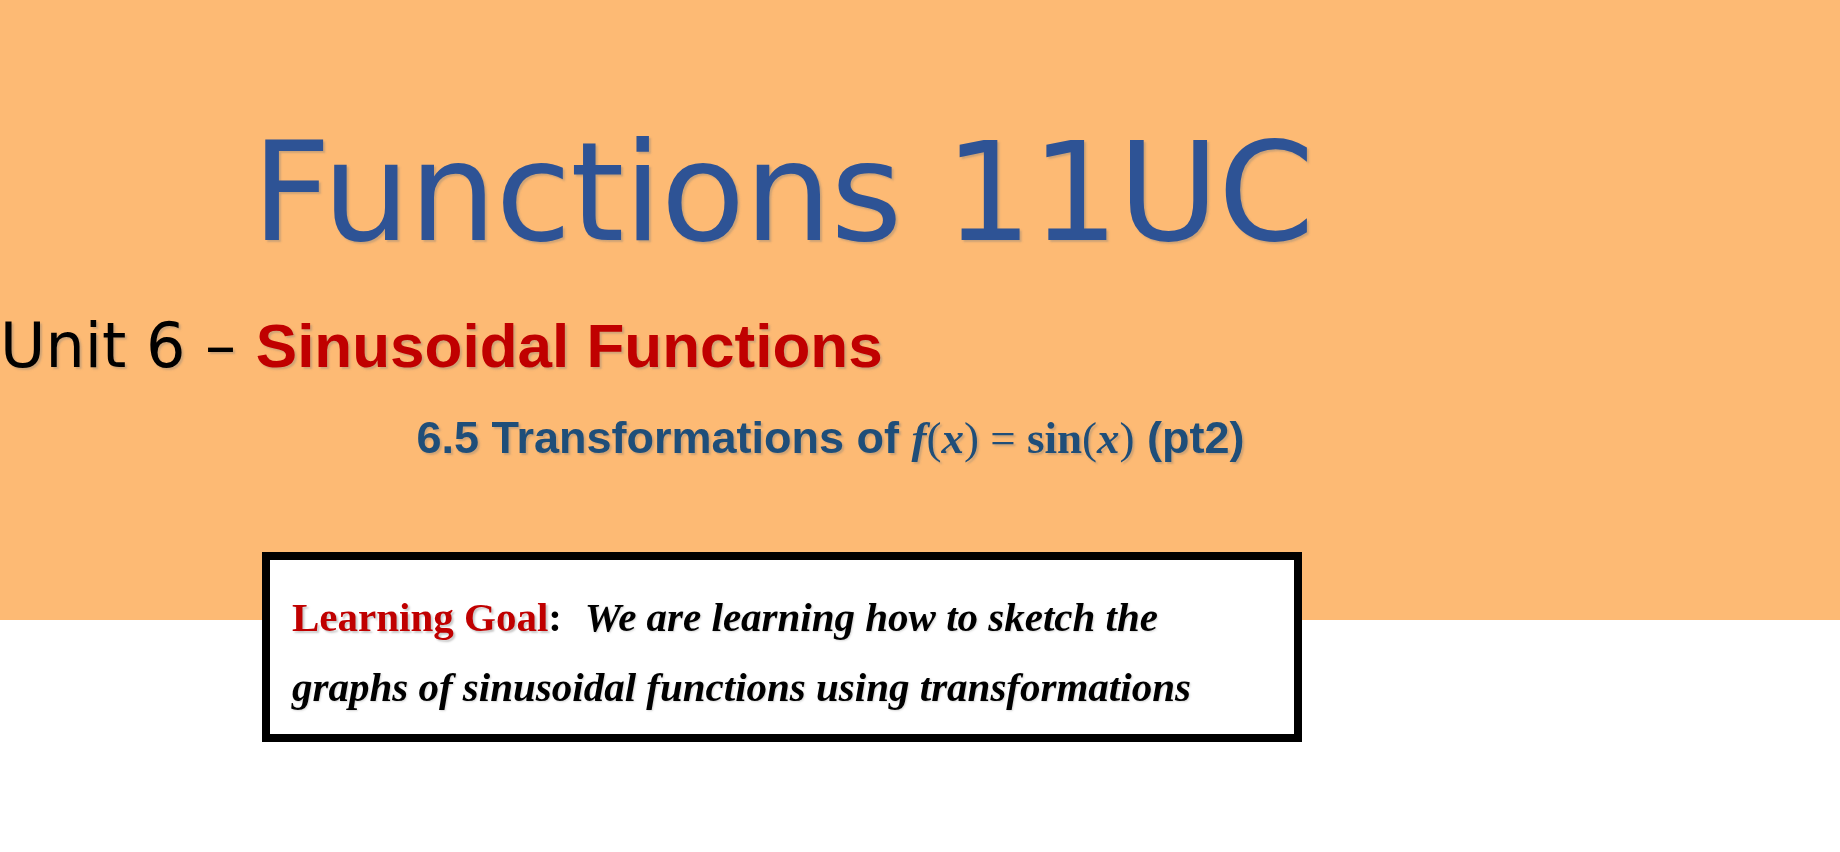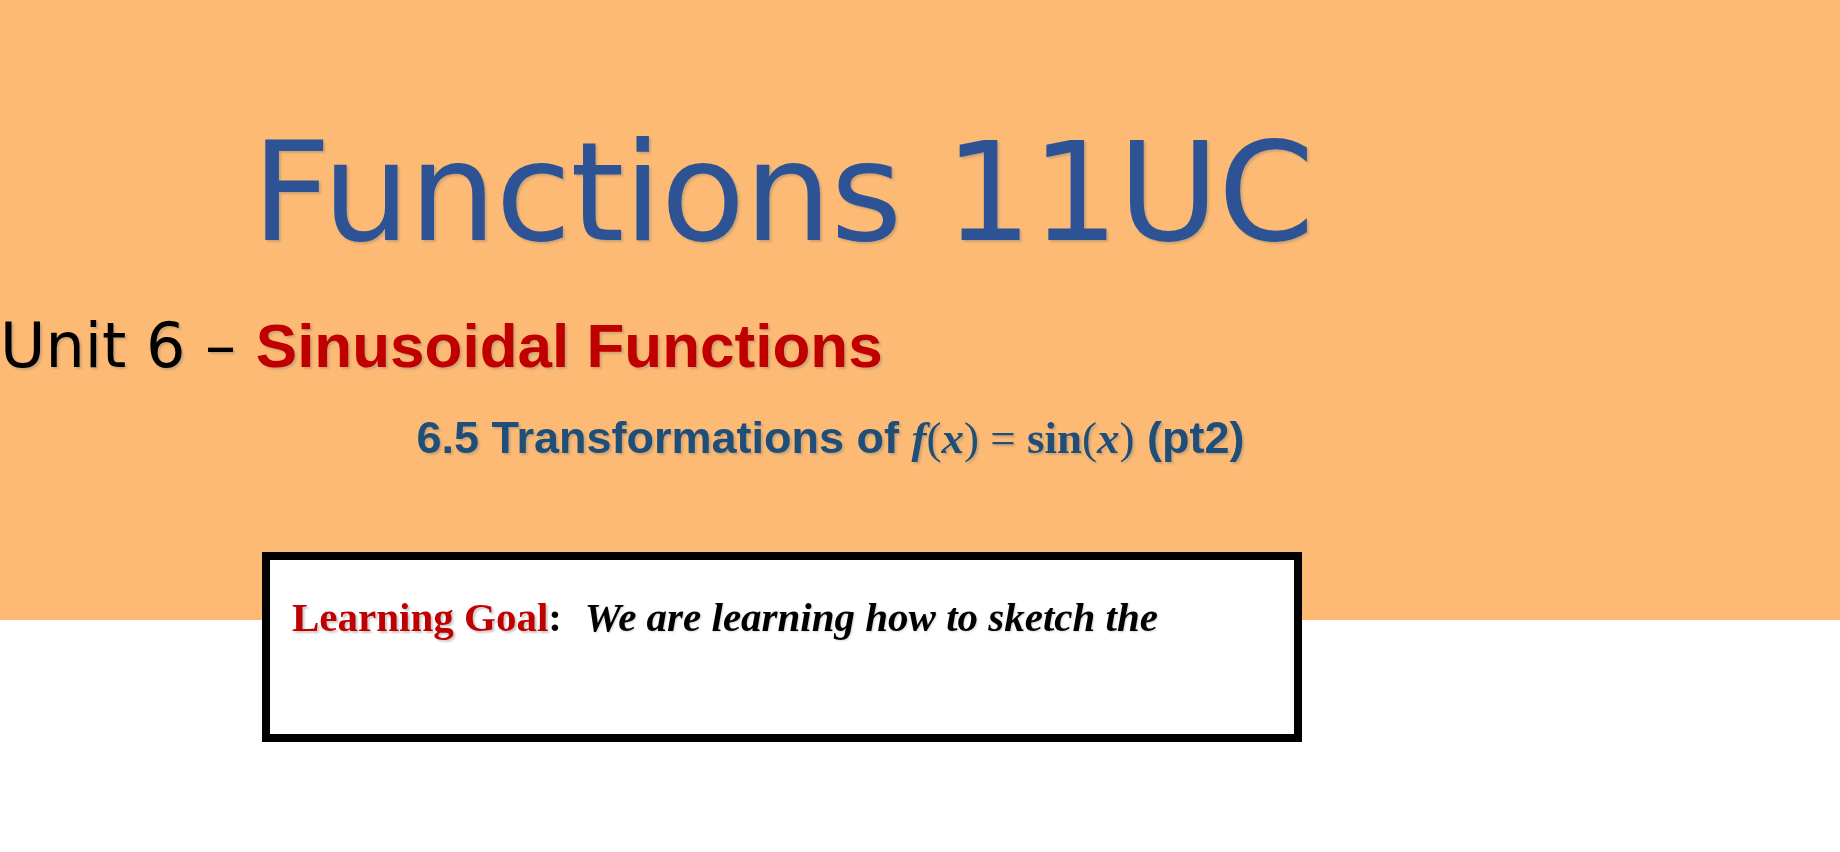--- a/index.html
+++ b/index.html
@@ -151,16 +151,17 @@
   </div>
 
   <div class="lesson-line">
     <span class="lesson-txt">6.5 Transformations of </span><span class="lesson-math nb"><span class="mi">f</span><span class="mo">(</span><span class="mi">x</span><span class="mo">)</span><span class="mo"> = </span><span class="mfunc">sin</span><span class="mo">(</span><span class="mi">x</span><span class="mo">)</span></span><span class="lesson-txt"> (pt2)</span>
   </div>
 
   <div class="goal-box">
     <div class="goal-text">
       <span class="goal-label">Learning Goal</span><span class="goal-colon">:</span>&nbsp;&nbsp;<span class="goal-body">We are learning how to sketch the</span>
       <br>
+      <span class="goal-body">graphs of sinusoidal functions using transformations</span>
     </div>
   </div>
 
 </div>
 
 </body></html>

